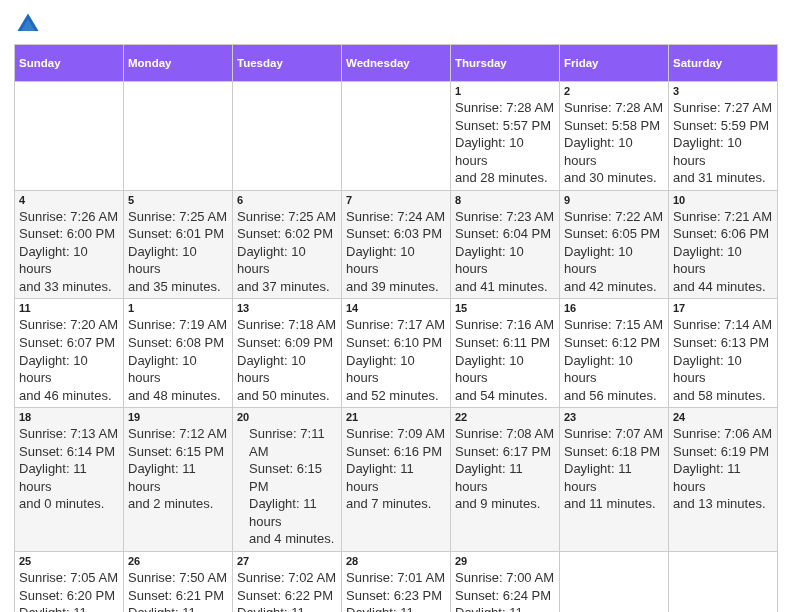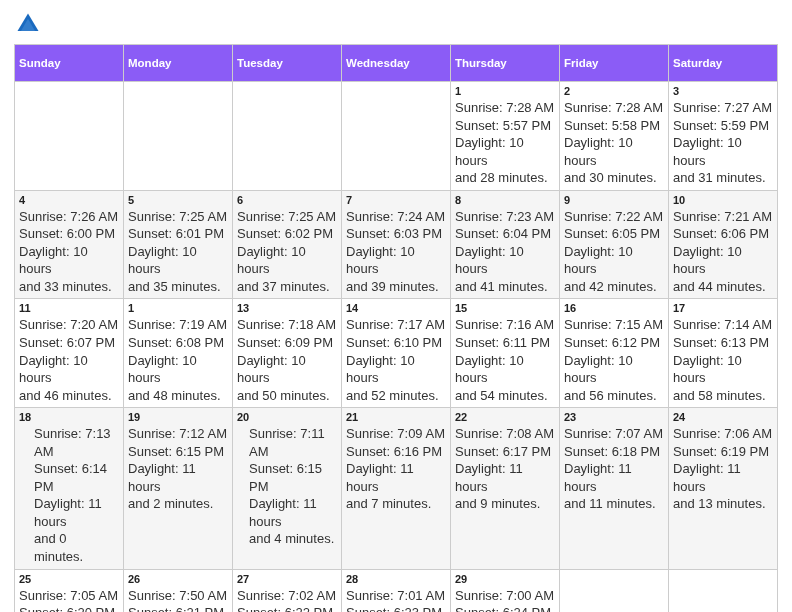--- a/index.html
+++ b/index.html
@@ -254,21 +254,21 @@
             <span class="day-num">17</span>
             <div class="day-info" style="white-space: pre-line;">Sunrise: 7:14 AM
 Sunset: 6:13 PM
 Daylight: 10 hours
 and 58 minutes.</div>
           </td>
         </tr>
         <tr>
           <td>
             <span class="day-num">18</span>
-            <div class="day-info" style="white-space: pre-line; margin-left: 15px;">Sunrise: 7:13 AM
+            <div class="day-info" style="white-space: pre-line;">Sunrise: 7:13 AM
 Sunset: 6:14 PM
 Daylight: 11 hours
 and 0 minutes.</div>
           </td>
           <td>
             <span class="day-num">19</span>
             <div class="day-info" style="white-space: pre-line;">Sunrise: 7:12 AM
 Sunset: 6:15 PM
 Daylight: 11 hours
 and 2 minutes.</div>

